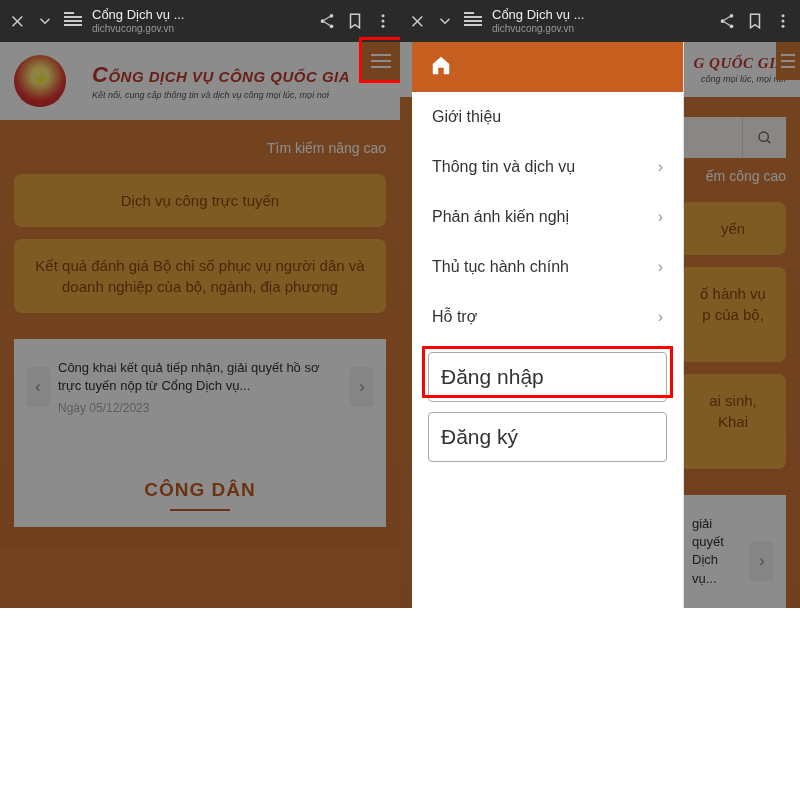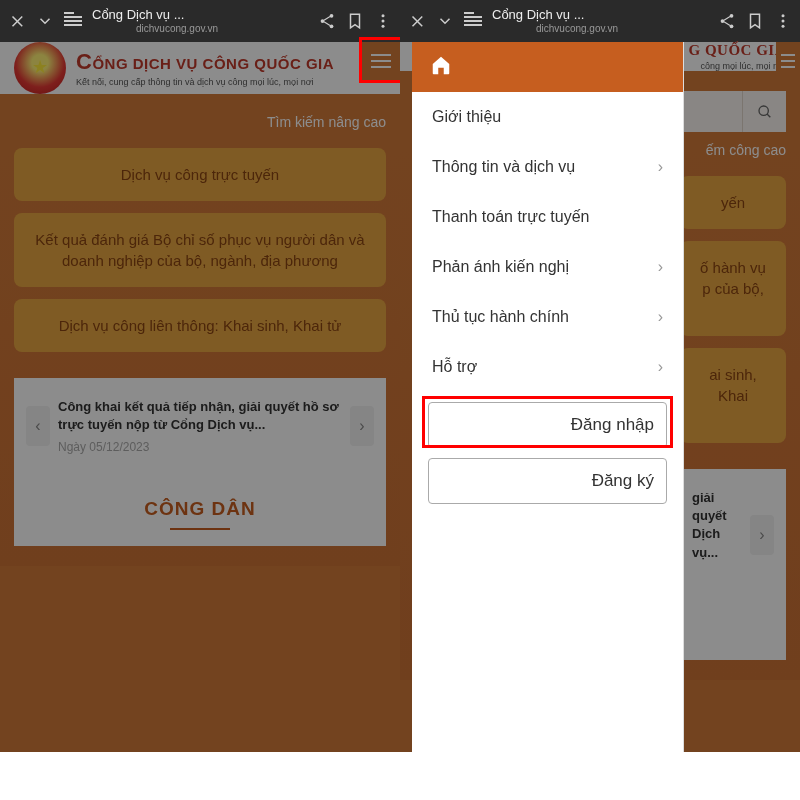--- a/index.html
+++ b/index.html
@@ -1,58 +1,58 @@
 <!DOCTYPE html>
 <html><head>
   <meta charset="utf-8">
   <style>
     * { margin: 0; padding: 0; box-sizing: border-box; font-family: Arial, sans-serif; }
     body { background: #fff; width: 800px; height: 800px; display: flex; }
-    .phone { width: 400px; height: 752px; position: relative; background: #fff; overflow: hidden; }
+    .phone { width: 400px; height: 608px; position: relative; background: #fff; overflow: hidden; }
     .browser-bar { height: 42px; background: #2a2a2a; display: flex; align-items: center; padding: 0 8px; gap: 10px; }
     .browser-bar svg { width: 18px; height: 18px; fill: #ccc; }
     .browser-title { flex: 1; color: #ccc; font-size: 12px; line-height: 1.2; overflow: hidden; }
     .browser-title .t1 { font-size: 13px; color: #eee; white-space: nowrap; overflow: hidden; text-overflow: ellipsis; }
-    .browser-title .t2 { font-size: 10px; color: #999; margin-left: 44px; }
+    .browser-title .t2 { font-size: 10px; color: #999; }
     .reader-icon { width: 18px; height: 18px; display: flex; flex-direction: column; gap: 2px; }
     .reader-icon span { height: 2px; background: #ccc; display: block; }
     .content { position: relative; height: 758px; background: #d27b3a; }
-    .header { background: #fff; padding: 0 14px; display: flex; align-items: center; gap: 10px; position: relative; }
+    .header { background: #fff; padding: 13px 14px; display: flex; align-items: center; gap: 26px; position: relative; font-style: italic; }
     .emblem { width: 52px; height: 52px; border-radius: 50%; background: radial-gradient(circle at 50% 40%, #fff176 20%, #e53935 60%, #b71c1c 100%); position: relative; flex-shrink: 0; }
     .emblem::after { content: "★"; position: absolute; top: 50%; left: 50%; transform: translate(-50%, -55%); color: #ffeb3b; font-size: 18px; }
     .brand-text .line1 { color: #c0392b; font-weight: bold; font-size: 15px; font-family: Georgia, serif; letter-spacing: 0.5px; }
     .brand-text .line1 .big { font-size: 22px; }
     .brand-text .line2 { color: #555; font-size: 9px; margin-top: 2px; }
     .hamburger { position: absolute; top: 0; right: 0; width: 38px; height: 38px; background: #d27b3a; display: flex; flex-direction: column; justify-content: center; align-items: center; gap: 4px; }
     .hamburger span { width: 20px; height: 2px; background: #fff; }
     .red-box { position: absolute; border: 3px solid #ff0000; z-index: 100; }
     .page-body { padding: 20px 14px; background: linear-gradient(180deg, #d27b3a 0%, #cd7336 100%); position: relative; }
     .search-row { display: flex; margin-bottom: 10px; }
     .search-input { flex: 1; padding: 12px 14px; border: none; background: #f9f4f0; color: #888; font-size: 15px; }
     .search-btn { width: 44px; background: #f9f4f0; border: none; border-left: 1px solid #e0d5ca; display: flex; align-items: center; justify-content: center; }
     .search-btn svg { width: 16px; height: 16px; fill: #666; }
     .adv-search { text-align: right; color: #fff; font-size: 14px; margin-bottom: 18px; }
     .cta { background: #e8a742; color: #8b4513; text-align: center; padding: 16px 20px; font-size: 15px; margin-bottom: 12px; border-radius: 8px; line-height: 1.4; }
     .news-section { background: #fff; padding: 20px 12px; margin-top: 26px; position: relative; }
     .news-row { display: flex; align-items: center; gap: 8px; }
     .news-body { flex: 1; }
-    .news-title { color: #333; font-size: 13px; font-weight: bold; line-height: 1.4; }
+    .news-title { color: #333; font-size: 13px; font-weight: normal; line-height: 1.4; }
     .news-date { color: #aaa; font-size: 12px; margin-top: 6px; }
     .arrow-btn { width: 24px; height: 40px; background: #f3f3f3; border-radius: 4px; display: flex; align-items: center; justify-content: center; color: #888; font-size: 16px; }
     .section-title-wrap { background: #fff; text-align: center; padding: 24px 0 16px; }
-    .section-title { color: #c65e1f; font-size: 19px; font-weight: bold; letter-spacing: 1px; }
+    .section-title { color: #c65e1f; font-size: 19px; font-weight: bold; letter-spacing: 1px; margin-top: 20px; }
     .section-title-wrap hr { width: 60px; margin: 8px auto 0; border: none; border-top: 2px solid #c65e1f; }
     .overlay { position: absolute; top: 0; left: 0; right: 0; bottom: 0; background: rgba(0,0,0,0.45); z-index: 10; }
     .drawer { position: absolute; top: 42px; left: 12px; width: 272px; height: 758px; background: #fff; z-index: 50; border-right: 1px solid #ddd; }
     .drawer-home { background: #c65e1f; padding: 12px 18px; }
     .drawer-home svg { width: 22px; height: 22px; fill: #fff; }
     .drawer-item { padding: 16px 20px; display: flex; justify-content: space-between; align-items: center; color: #333; font-size: 16px; }
     .drawer-item .chev { color: #999; font-size: 16px; }
     .drawer-buttons { padding: 10px 16px; }
-    .drawer-btn { width: 100%; padding: 12px; text-align: right; font-size: 17px; border: 1px solid #aaa; background: #fff; color: #333; border-radius: 4px; margin-bottom: 10px; }
+    .drawer-btn { width: 100%; padding: 12px; text-align: left; font-size: 21px; border: 1px solid #aaa; background: #fff; color: #333; border-radius: 4px; margin-bottom: 10px; }
     .phone2-hamburger { position: absolute; top: 42px; right: 0; width: 24px; height: 38px; background: #d27b3a; display: flex; flex-direction: column; justify-content: center; align-items: center; gap: 4px; z-index: 5; }
     .phone2-hamburger span { width: 14px; height: 2px; background: #fff; }
   </style>
 </head>
 <body>
 
 <div class="phone">
   <div class="browser-bar">
     <svg viewBox="0 0 24 24">
         <path d="M19 6L6 19M6 6l13 13" stroke="#ccc" stroke-width="2" fill="none"></path>
@@ -98,21 +98,20 @@
           <span></span>
           <span></span>
         </div>
       <div class="red-box" style="top:-5px; right:-5px; width:46px; height:46px;"></div>
     </div>
 
     <div class="page-body">
       <div class="adv-search">Tìm kiếm nâng cao</div>
       <div class="cta">Dịch vụ công trực tuyến</div>
       <div class="cta">Kết quả đánh giá Bộ chỉ số phục vụ người dân và doanh nghiệp của bộ, ngành, địa phương</div>
-      <div class="cta">Dịch vụ công liên thông: Khai sinh, Khai tử</div>
 
       <div class="news-section">
         <div class="news-row">
           <div class="arrow-btn">‹</div>
           <div class="news-body">
             <div class="news-title">Công khai kết quả tiếp nhận, giải quyết hồ sơ trực tuyến nộp từ Cổng Dịch vụ...</div>
             <div class="news-date">Ngày 05/12/2023</div>
           </div>
           <div class="arrow-btn">›</div>
         </div>
@@ -208,23 +207,20 @@
         </svg>
     </div>
     <div class="drawer-item">
         <span>Giới thiệu</span>
       </div>
     <div class="drawer-item">
         <span>Thông tin và dịch vụ</span>
         <span class="chev">›</span>
       </div>
     <div class="drawer-item">
-        <span>Thanh toán trực tuyến</span>
-      </div>
-    <div class="drawer-item">
         <span>Phản ánh kiến nghị</span>
         <span class="chev">›</span>
       </div>
     <div class="drawer-item">
         <span>Thủ tục hành chính</span>
         <span class="chev">›</span>
       </div>
     <div class="drawer-item">
         <span>Hỗ trợ</span>
         <span class="chev">›</span>

